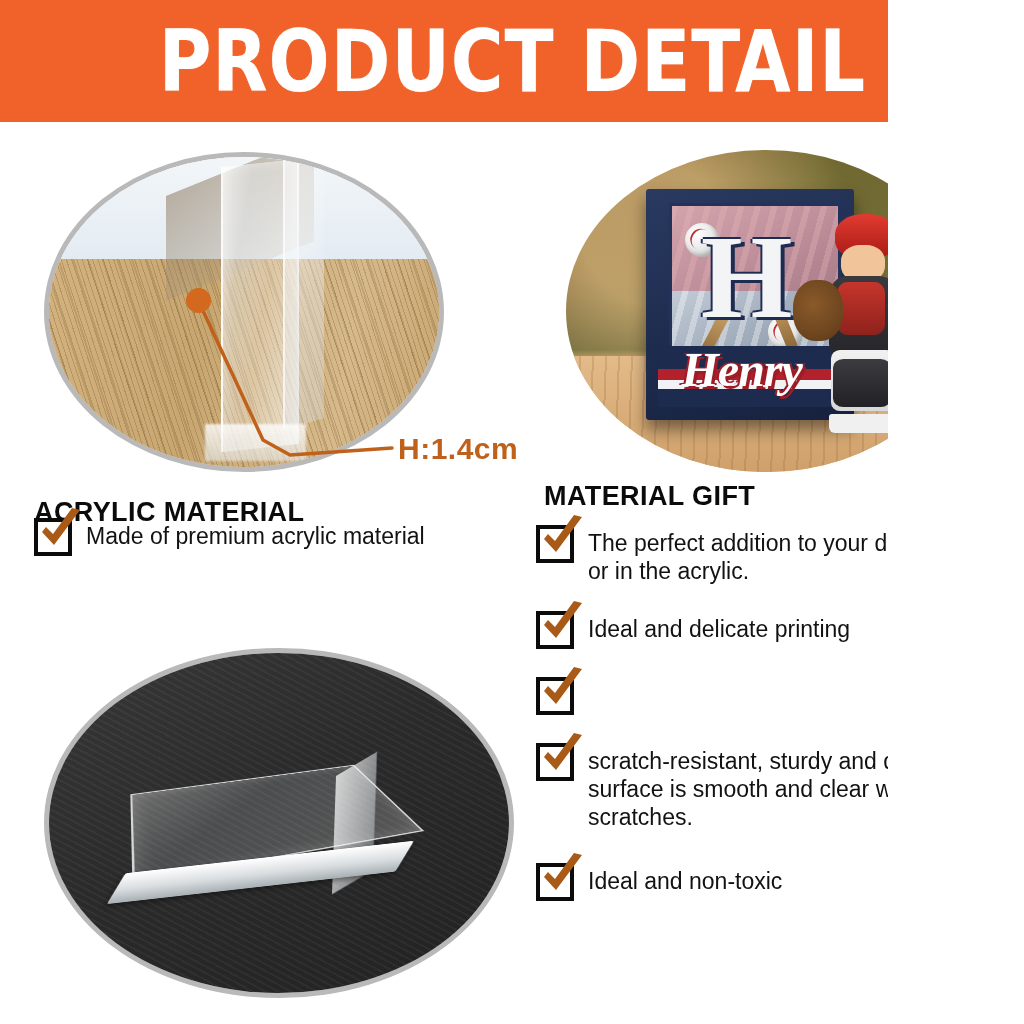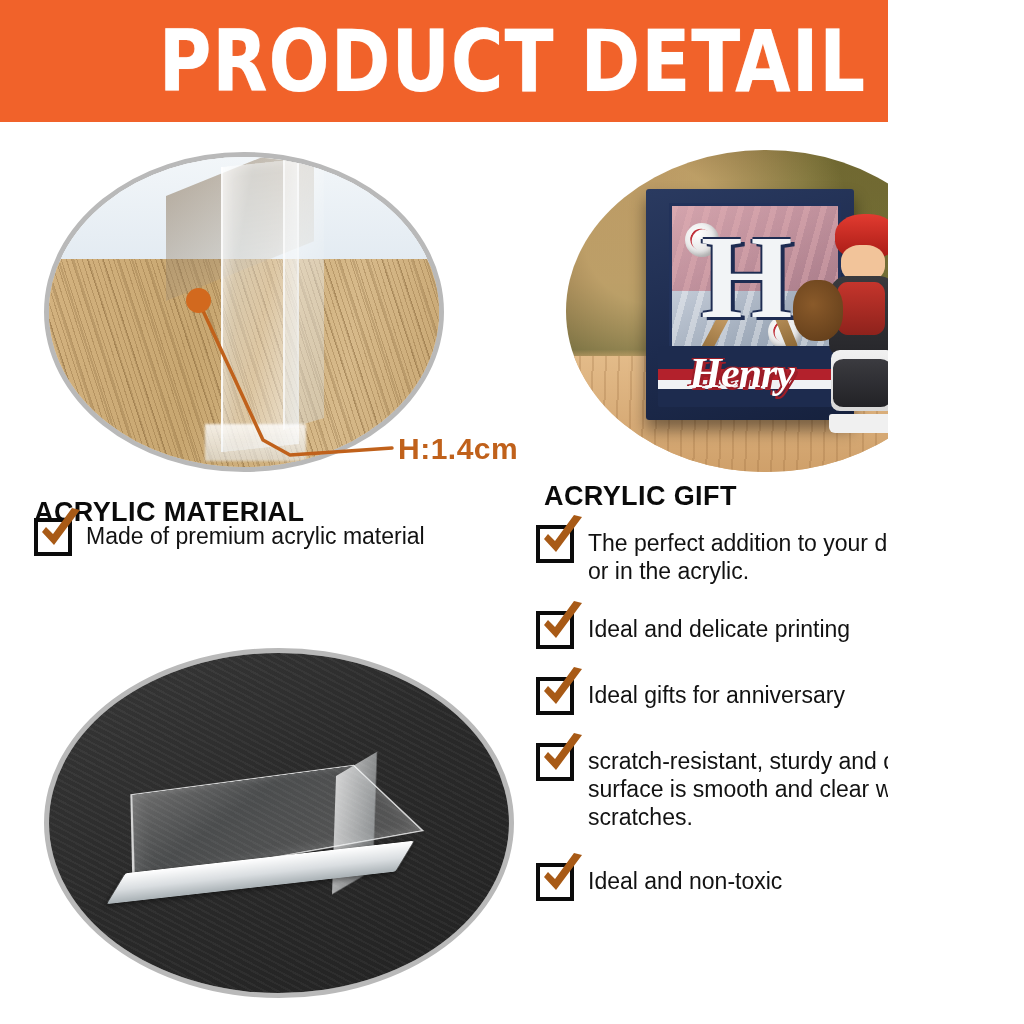--- a/index.html
+++ b/index.html
@@ -136,21 +136,21 @@
     box-shadow:inset -3px -3px 4px rgba(0,0,0,.2);}
   .p2-ball:after{content:"";position:absolute;left:5px;top:6px;width:22px;height:22px;
     border-left:2px solid #c0303a;border-radius:50%;transform:rotate(30deg);}
   .p2-bat{position:absolute;width:11px;height:56px;border-radius:6px;
     background:linear-gradient(#caa068,#8a6634);transform:rotate(28deg);}
   .p2-name{
     position:absolute;left:16%;bottom:10%;width:60%;
     text-align:center;
     color:#ffffff;
     font-family:"Liberation Serif",serif;
-    font-style:italic;font-weight:bold;font-size:42px;
+    font-style:italic;font-weight:bold;font-size:48px;
     letter-spacing:-1px;
     text-shadow:3px 3px 0 #9d1d27, -2px -1px 0 #9d1d27, 2px -1px 0 #9d1d27;
   }
   .p2-namebar{position:absolute;left:6%;bottom:6%;width:88%;height:26%;
     background:linear-gradient(#1d2b4e 0 38%,#b3212c 38% 56%,#f0f2f5 56% 70%,#1d2b4e 70%);
     border-radius:2px;}
   
   .p2-char{position:absolute;left:62%;top:20%;width:24%;height:68%;}
   .c-helmet{position:absolute;left:22%;top:0;width:64%;height:20%;
     background:linear-gradient(#e23b30,#a81b16);border-radius:46% 46% 38% 38%;}
@@ -299,21 +299,21 @@
     </div>
   </div>
 
   <div class="ellipse bordered" id="photo-acrylic-block">
     <div class="p3-bg"></div>
     <div class="p3-block"></div>
     <div class="p3-edge2"></div>
     <div class="p3-edge"></div>
   </div>
 
-  <div class="section-title" id="title-perfect-gift">ACRYLIC GIFT</div>
+  <div class="section-title" id="title-perfect-gift">MATERIAL GIFT</div>
 
   <div class="feature-list" id="list-gift">
 
     <div class="feature-item" style="margin-bottom:26px;">
       <div class="checkbox">
         <svg class="tick" viewBox="0 0 48 48">
           <path d="M6 24 L18 37 L44 2 L36 0 L17 26 L10 19 Z" fill="#A85A16"></path>
         </svg>
       </div>
       <div class="feature-text" style="max-width:430px;">The perfect addition to your desk at home or in the acrylic.</div>
@@ -327,21 +327,20 @@
       </div>
       <div class="feature-text">Ideal and delicate printing</div>
     </div>
 
     <div class="feature-item" style="margin-bottom:28px;">
       <div class="checkbox">
         <svg class="tick" viewBox="0 0 48 48">
           <path d="M6 24 L18 37 L44 2 L36 0 L17 26 L10 19 Z" fill="#A85A16"></path>
         </svg>
       </div>
-      <div class="feature-text">Ideal gifts for anniversary</div>
     </div>
 
     <div class="feature-item" style="margin-bottom:32px;justify-content:center;">
       <div class="checkbox">
         <svg class="tick" viewBox="0 0 48 48">
           <path d="M6 24 L18 37 L44 2 L36 0 L17 26 L10 19 Z" fill="#A85A16"></path>
         </svg>
       </div>
       <div class="feature-text" style="max-width:445px;">scratch-resistant, sturdy and durable, surface is smooth and clear without scratches.</div>
     </div>

